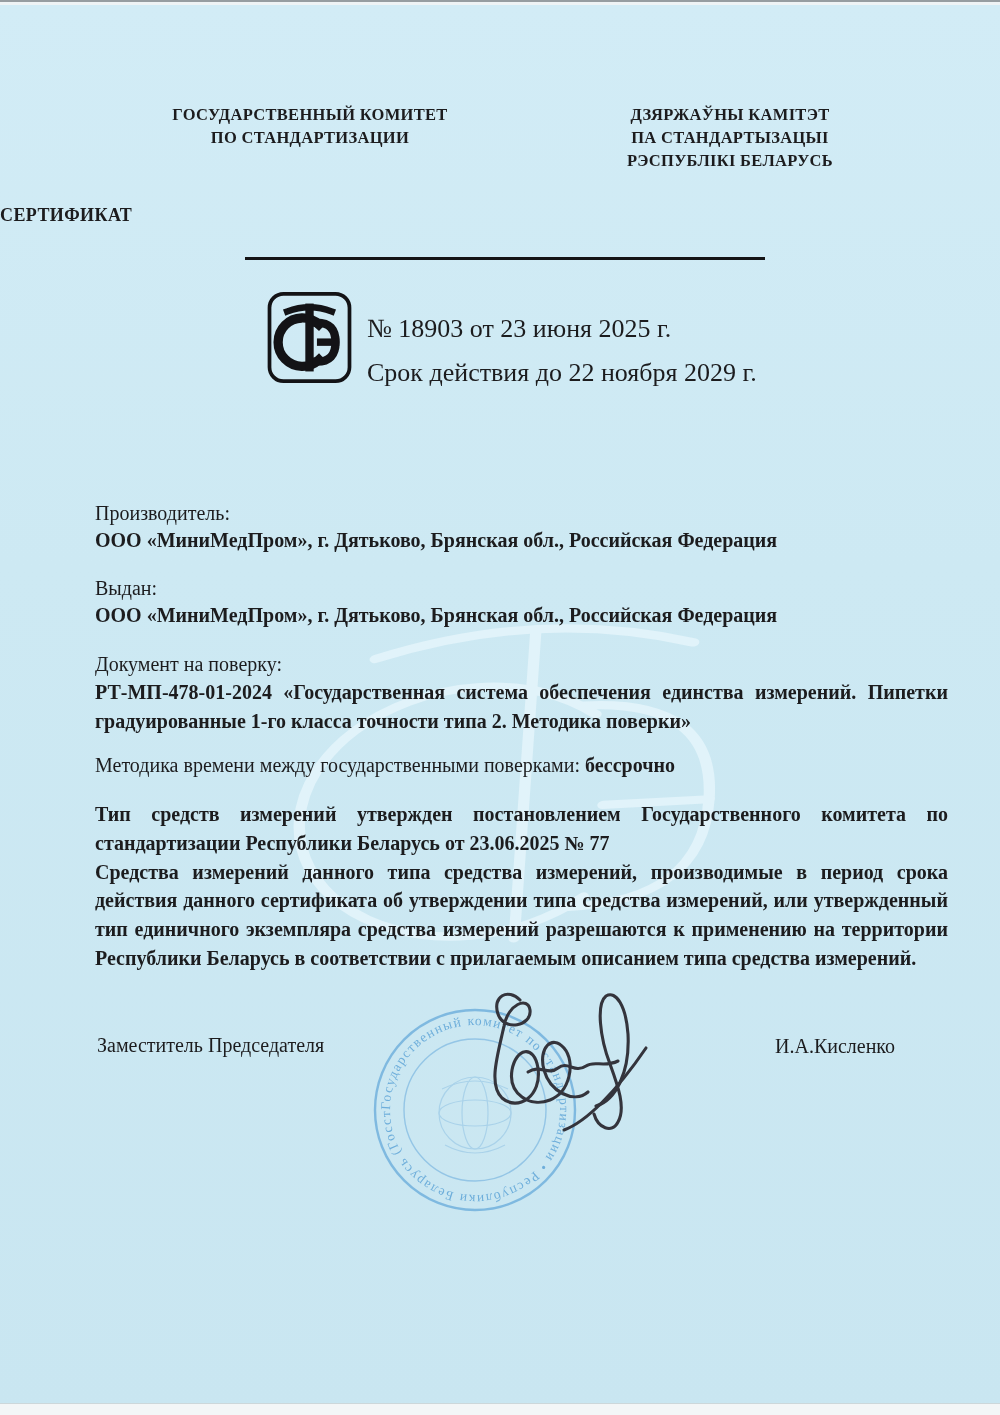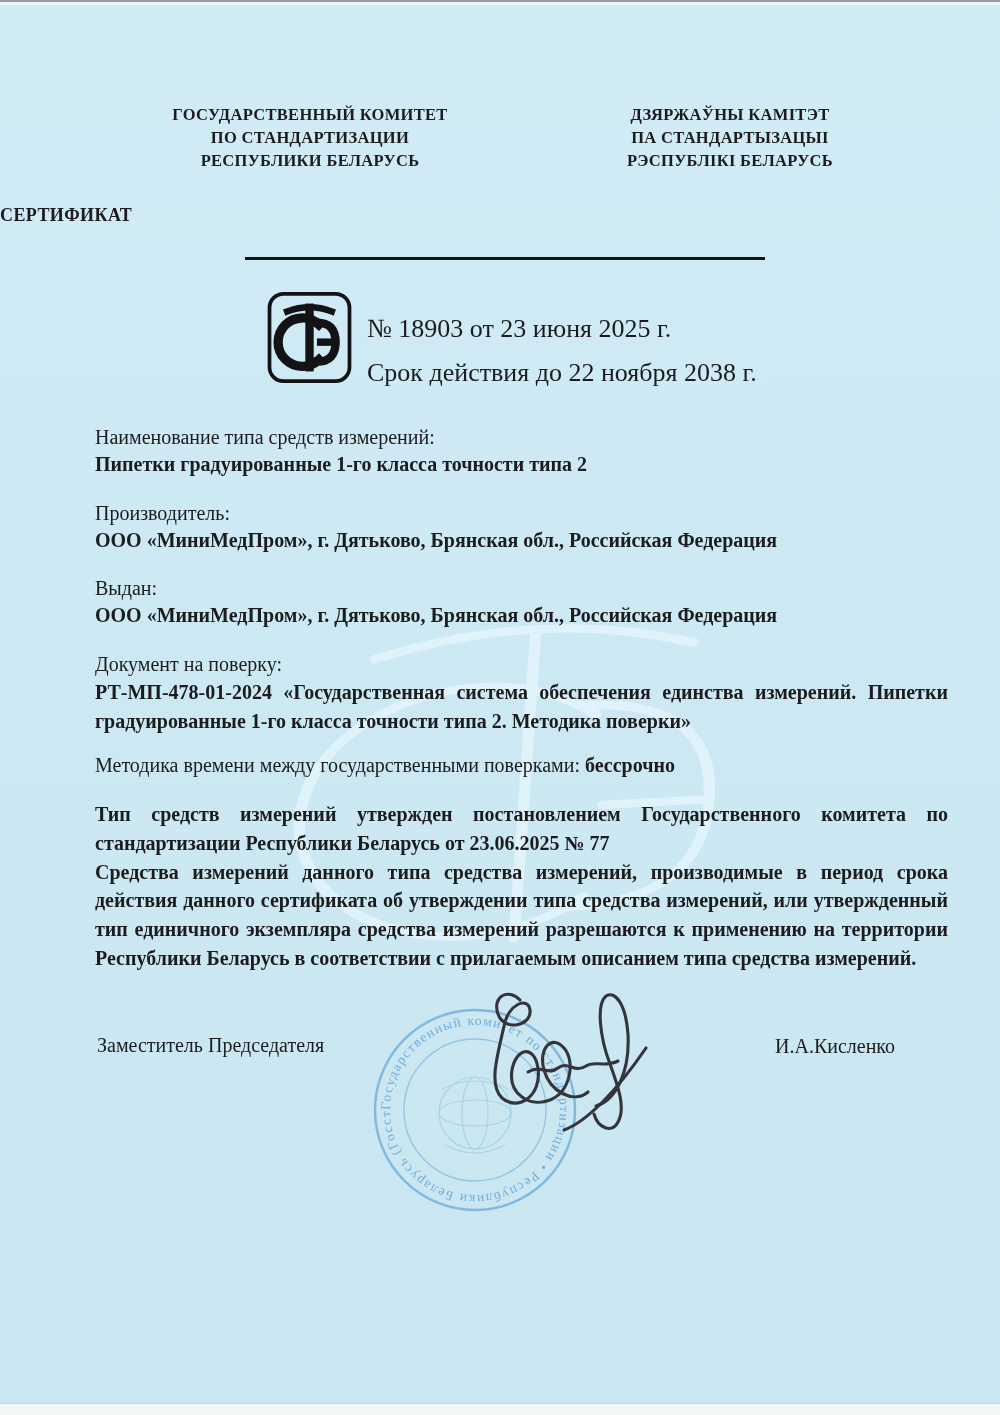--- a/index.html
+++ b/index.html
@@ -59,21 +59,20 @@
     <path d="M 60 36 A 26 26 0 1 0 60 74"></path>
     <path d="M 26 22 Q 50 13 74 22"></path>
     <path d="M 50 18 L 50 82"></path>
     <path d="M 58 34 Q 78 34 78 55 Q 78 76 58 76"></path>
     <path d="M 78 55 L 62 55"></path>
   </svg>
 
   <div class="hdr hdr-left">
     <div>ГОСУДАРСТВЕННЫЙ КОМИТЕТ</div>
     <div>ПО СТАНДАРТИЗАЦИИ</div>
-    <div>РЕСПУБЛИКИ БЕЛАРУСЬ</div>
   </div>
   <div class="hdr hdr-right">
     <div>ДЗЯРЖАЎНЫ КАМІТЭТ</div>
     <div>ПА СТАНДАРТЫЗАЦЫІ</div>
     <div>РЭСПУБЛІКІ БЕЛАРУСЬ</div>
   </div>
 
   <div class="doc-title">
     <div>СЕРТИФИКАТ</div>
   </div>
@@ -82,26 +81,22 @@
   <svg class="logo" viewBox="0 0 100 100" fill="none" stroke="#131316" stroke-linecap="square">
     <rect x="7" y="3" width="86" height="94" rx="15" stroke-width="4"></rect>
     <path d="M 60 36 A 26 26 0 1 0 60 74" stroke-width="10"></path>
     <path d="M 26 22 Q 50 13 74 22" stroke-width="7"></path>
     <path d="M 50 18 L 50 82" stroke-width="9"></path>
     <path d="M 58 34 Q 78 34 78 55 Q 78 76 58 76" stroke-width="9"></path>
     <path d="M 78 55 L 62 55" stroke-width="8"></path>
   </svg>
 
   <div class="cert-line cert-no">№ 18903 от 23 июня 2025 г.</div>
-  <div class="cert-line cert-valid">Срок действия до 22 ноября 2038 г.</div>
+  <div class="cert-line cert-valid">Срок действия до 22 ноября 2029 г.</div>
 
-  <div class="blk b-name">
-    <div>Наименование типа средств измерений:</div>
-    <div class="val">Пипетки градуированные 1-го класса точности типа 2</div>
-  </div>
 
   <div class="blk b-manuf">
     <div>Производитель:</div>
     <div class="val">ООО «МиниМедПром», г. Дятьково, Брянская обл., Российская Федерация</div>
   </div>
 
   <div class="blk b-issued">
     <div>Выдан:</div>
     <div class="val">ООО «МиниМедПром», г. Дятьково, Брянская обл., Российская Федерация</div>
   </div>

